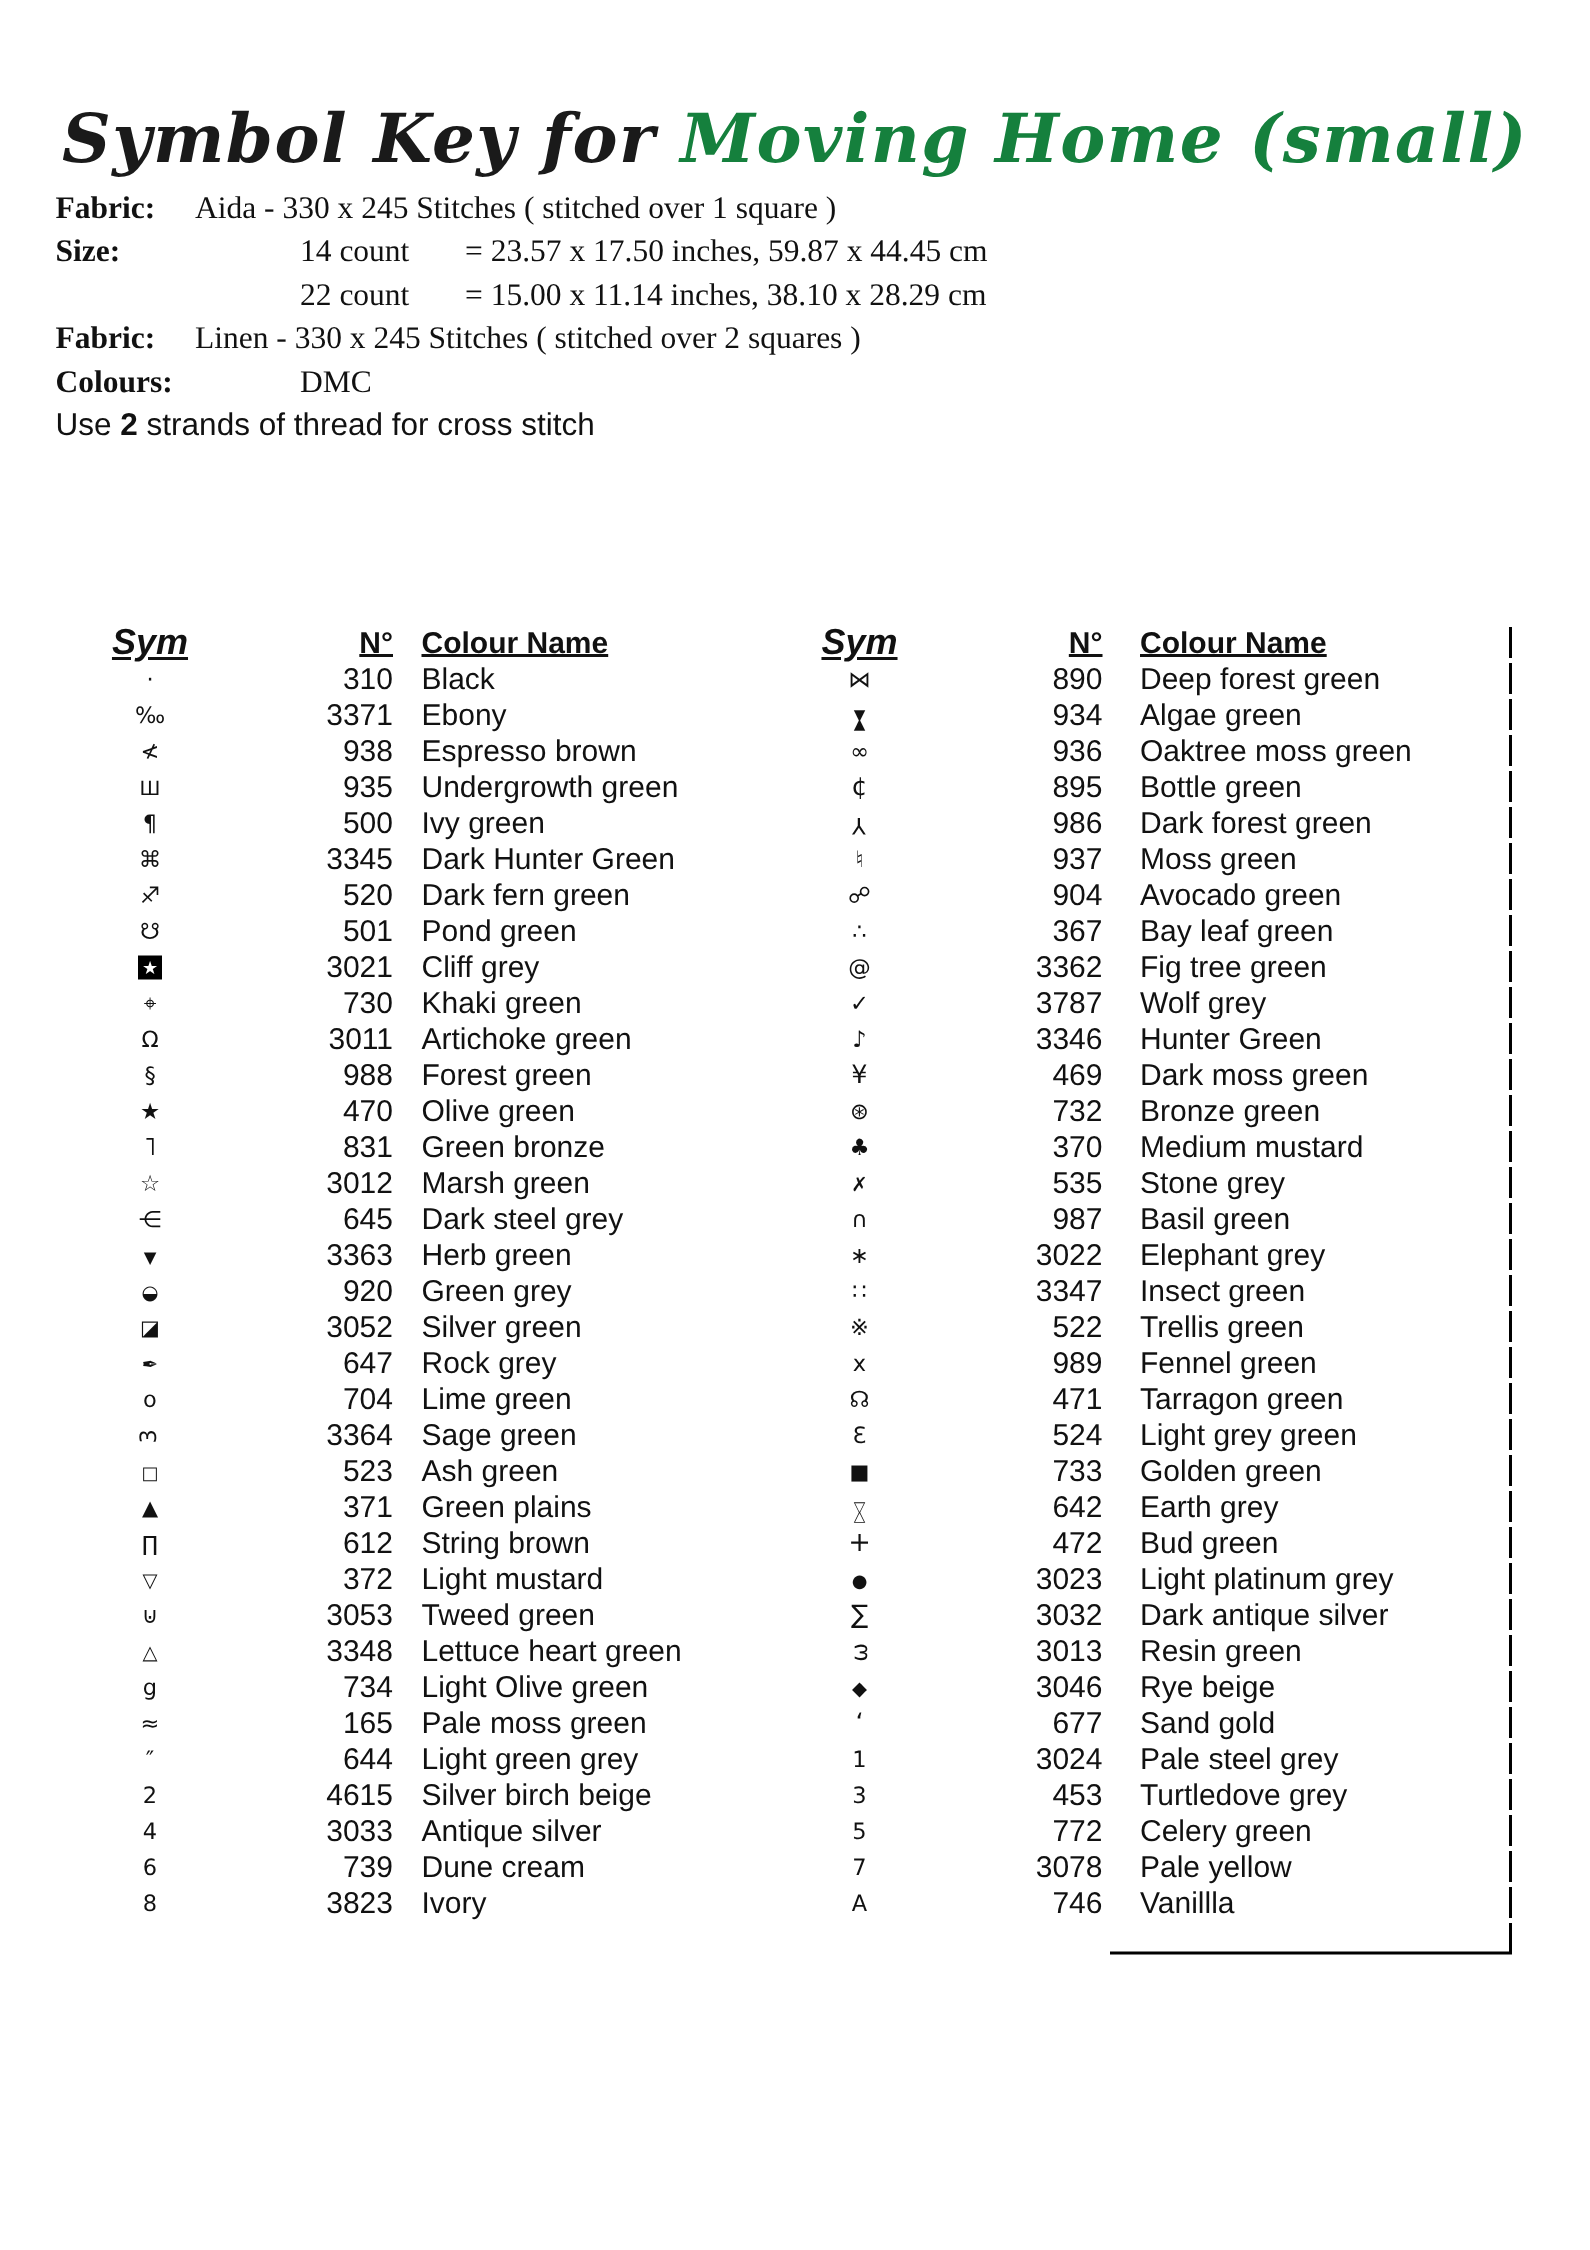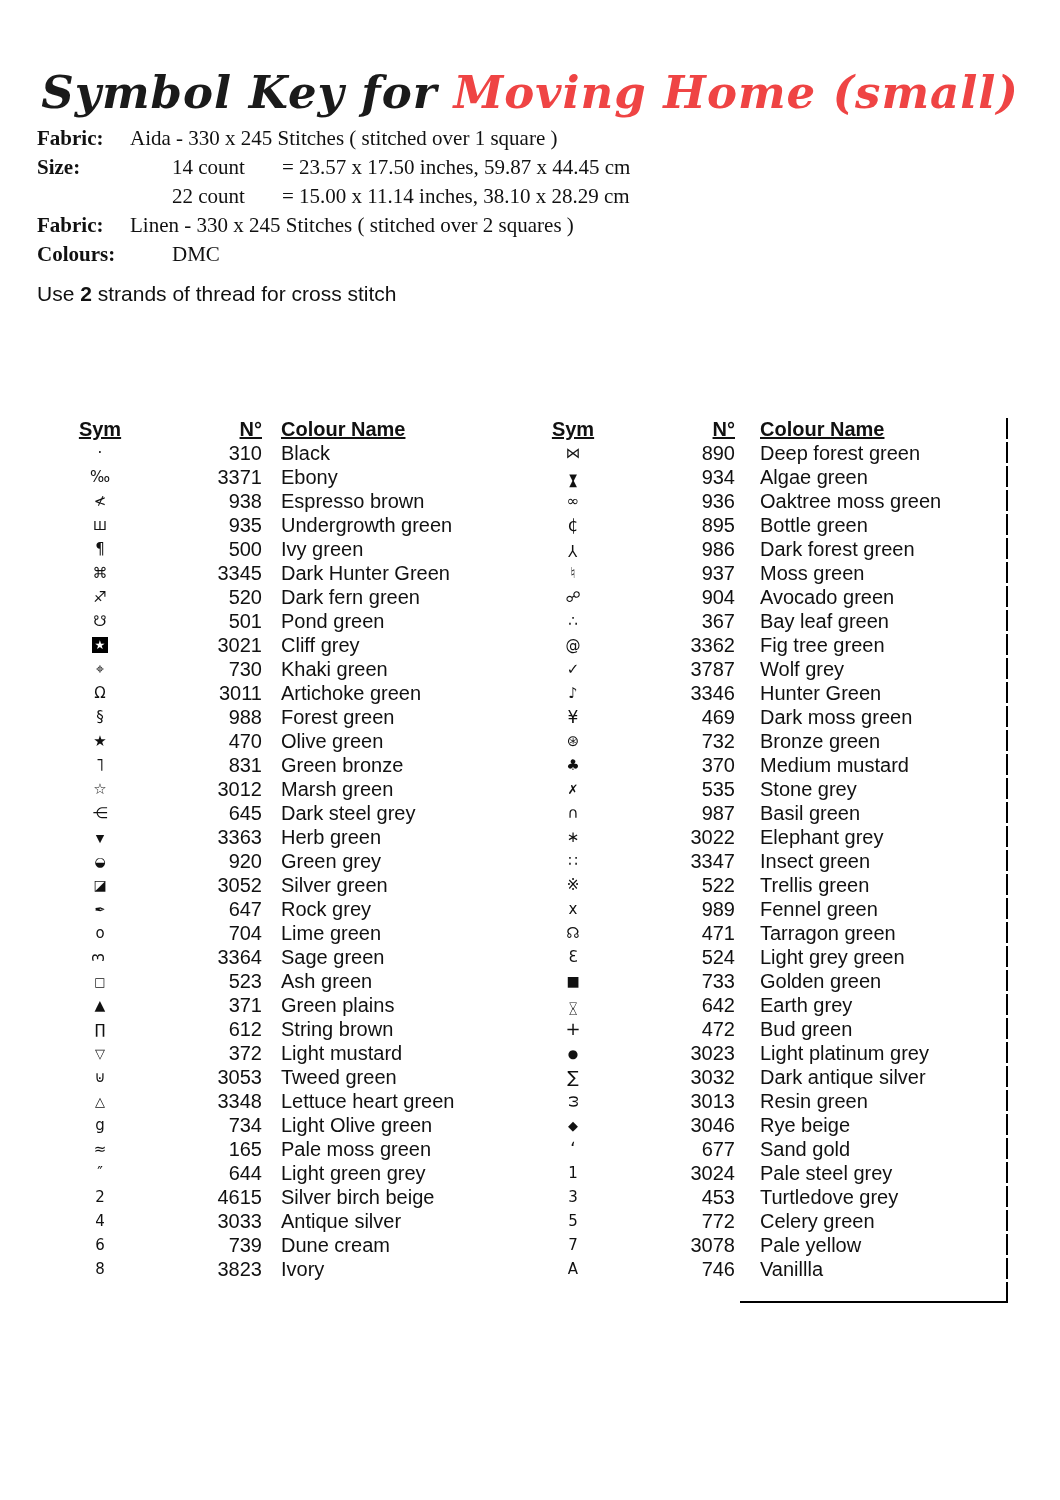--- a/index.html
+++ b/index.html
@@ -9,54 +9,54 @@
   
   .title{position:absolute;top:66px;left:0;width:100%;text-align:center;
          font-family:"DejaVu Serif",serif;font-style:italic;font-weight:bold;
          font-size:45px;letter-spacing:1px;white-space:nowrap;}
   .title .accent{margin-left:16px;}
 
   
   .info{position:absolute;top:124px;left:37px;width:980px;font-size:21px;}
   .info-line{height:29px;line-height:29px;white-space:nowrap;font-family:Liberation Serif, serif;}
   .info-line .lbl{display:inline-block;width:93px;font-weight:bold;vertical-align:top;}
-  .info-line .cnt{display:inline-block;width:110px;margin-left:42px;vertical-align:top;}
+  .info-line .cnt{display:inline-block;width:110px;margin-left:70px;vertical-align:top;}
   .info-line .txt{vertical-align:top;}
-  .strands{margin-top:10px;height:30px;line-height:30px;font-size:21px;}
+  .strands{margin-top:0;height:30px;line-height:30px;font-size:21px;}
   .strands b{font-weight:bold;}
 
   
   .colgroup{position:absolute;top:417px;}
   .colgroup.g0{left:67px;width:430px;}
   .colgroup.g1{left:540px;width:468px;}
   .krow{display:grid;grid-template-columns:66px 129px 1fr;height:24px;align-items:center;font-size:20px;}
   .khead{font-weight:bold;}
   .khead span{text-decoration:underline;}
   .c-sym{text-align:center;font-family:"DejaVu Sans",sans-serif;font-size:15px;line-height:1;}
   .c-num{text-align:right;}
   .g0 .c-name{padding-left:19px;}
   .g1 .c-name{padding-left:25px;}
-  .khead .c-sym{font-family:"Liberation Sans",sans-serif;font-size:20px;}
+  .khead .c-sym{font-family:"Liberation Sans",sans-serif;font-size:24px;font-style:italic;}
 
   .sym-glyph{display:inline-block;}
   .sym-glyph.invert{background:#000;color:#fff;width:16px;height:16px;line-height:16px;font-size:12px;}
   .sym-stack{display:inline-flex;flex-direction:column;align-items:center;line-height:0.52;font-size:10px;}
 
   
   .vline{position:absolute;left:1006px;top:418px;width:2px;height:884px;
          background:repeating-linear-gradient(to bottom,#000 0 21px,transparent 21px 24px);}
   .hline{position:absolute;left:740px;top:1301px;width:268px;height:2px;background:#000;}
 </style>
 </head>
 <body>
 
 <div class="page">
 
   <div class="title" style="color: rgb(26, 26, 26);">
-    <span>Symbol Key for</span><span class="accent" style="color: #ef4444;">Moving Home (small)</span>
+    <span>Symbol Key for</span><span class="accent" style="color: #15803d;">Moving Home (small)</span>
   </div>
 
   <div class="info">
     <div id="info-lines">
         <div class="info-line"><span class="lbl">Fabric:</span><span class="txt">Aida -  330 x 245 Stitches ( stitched over 1 square )</span></div>
         <div class="info-line"><span class="lbl">Size:</span><span class="cnt">14 count</span><span class="txt">= 23.57 x 17.50 inches, 59.87 x 44.45 cm</span></div>
         <div class="info-line"><span class="lbl"></span><span class="cnt">22 count</span><span class="txt">= 15.00 x 11.14 inches, 38.10 x 28.29 cm</span></div>
         <div class="info-line"><span class="lbl">Fabric:</span><span class="txt">Linen -  330 x 245 Stitches ( stitched over 2 squares )</span></div>
         <div class="info-line"><span class="lbl">Colours:</span><span class="cnt">DMC</span></div>
       </div>

